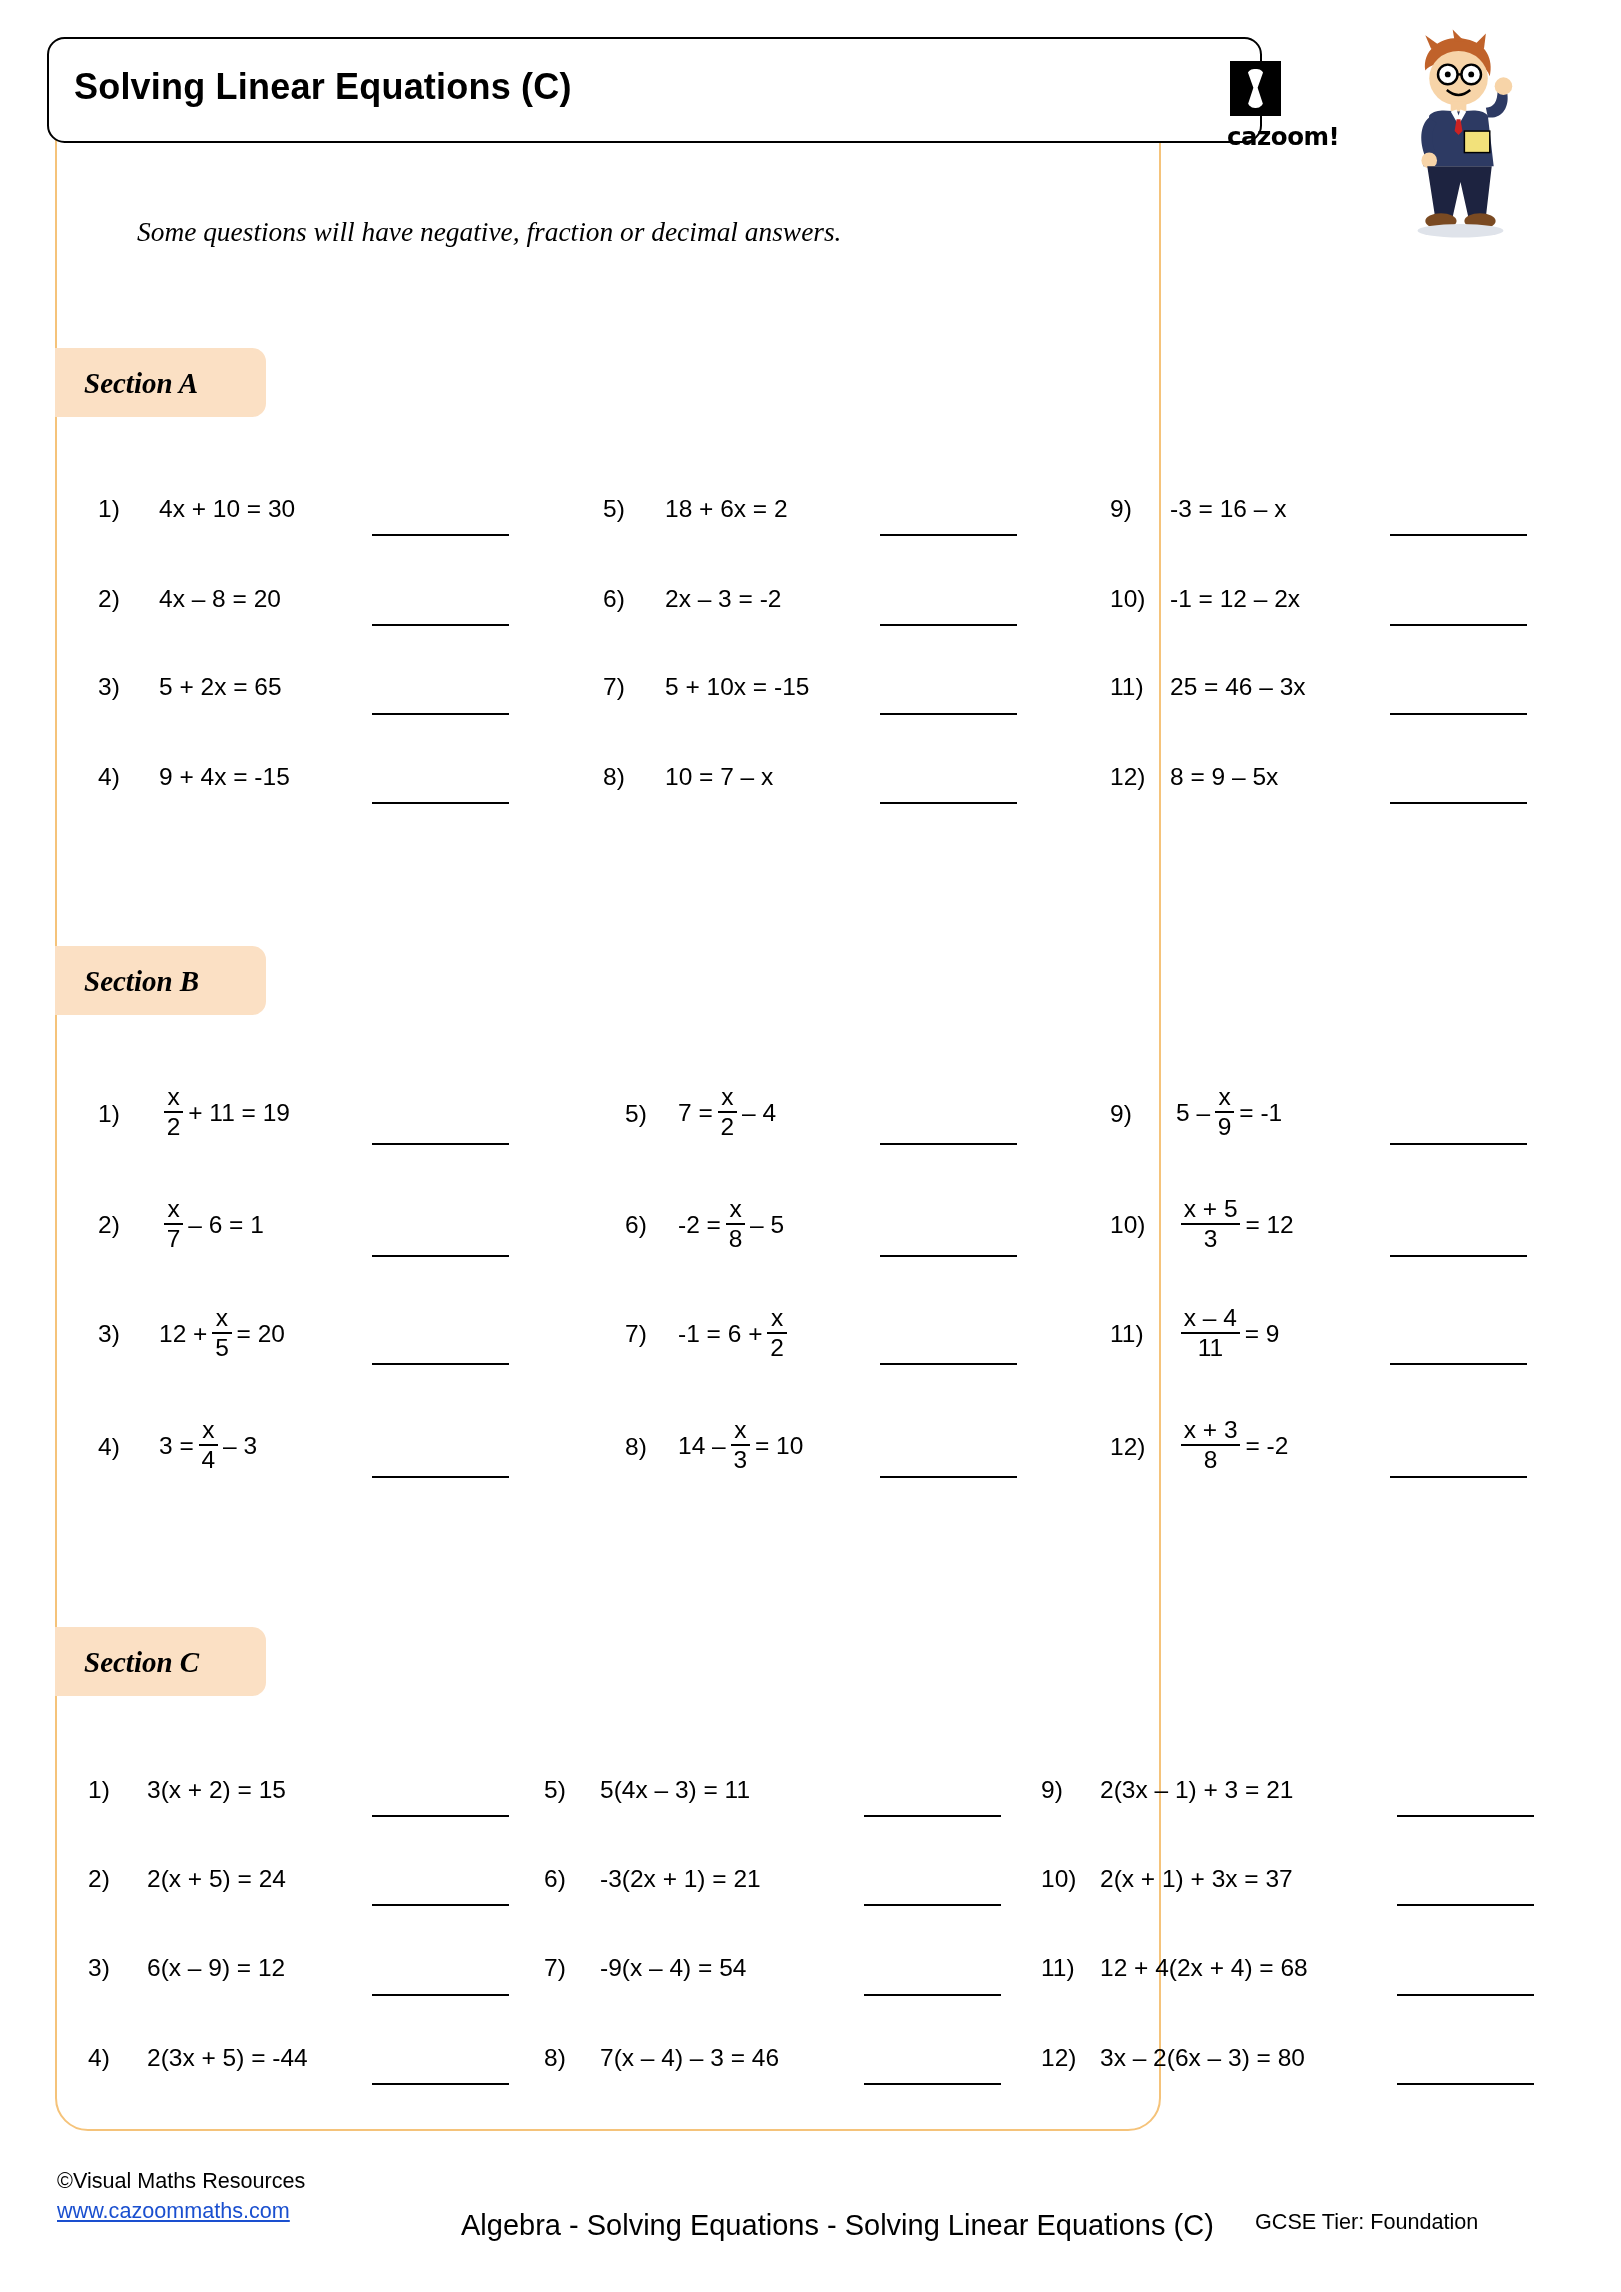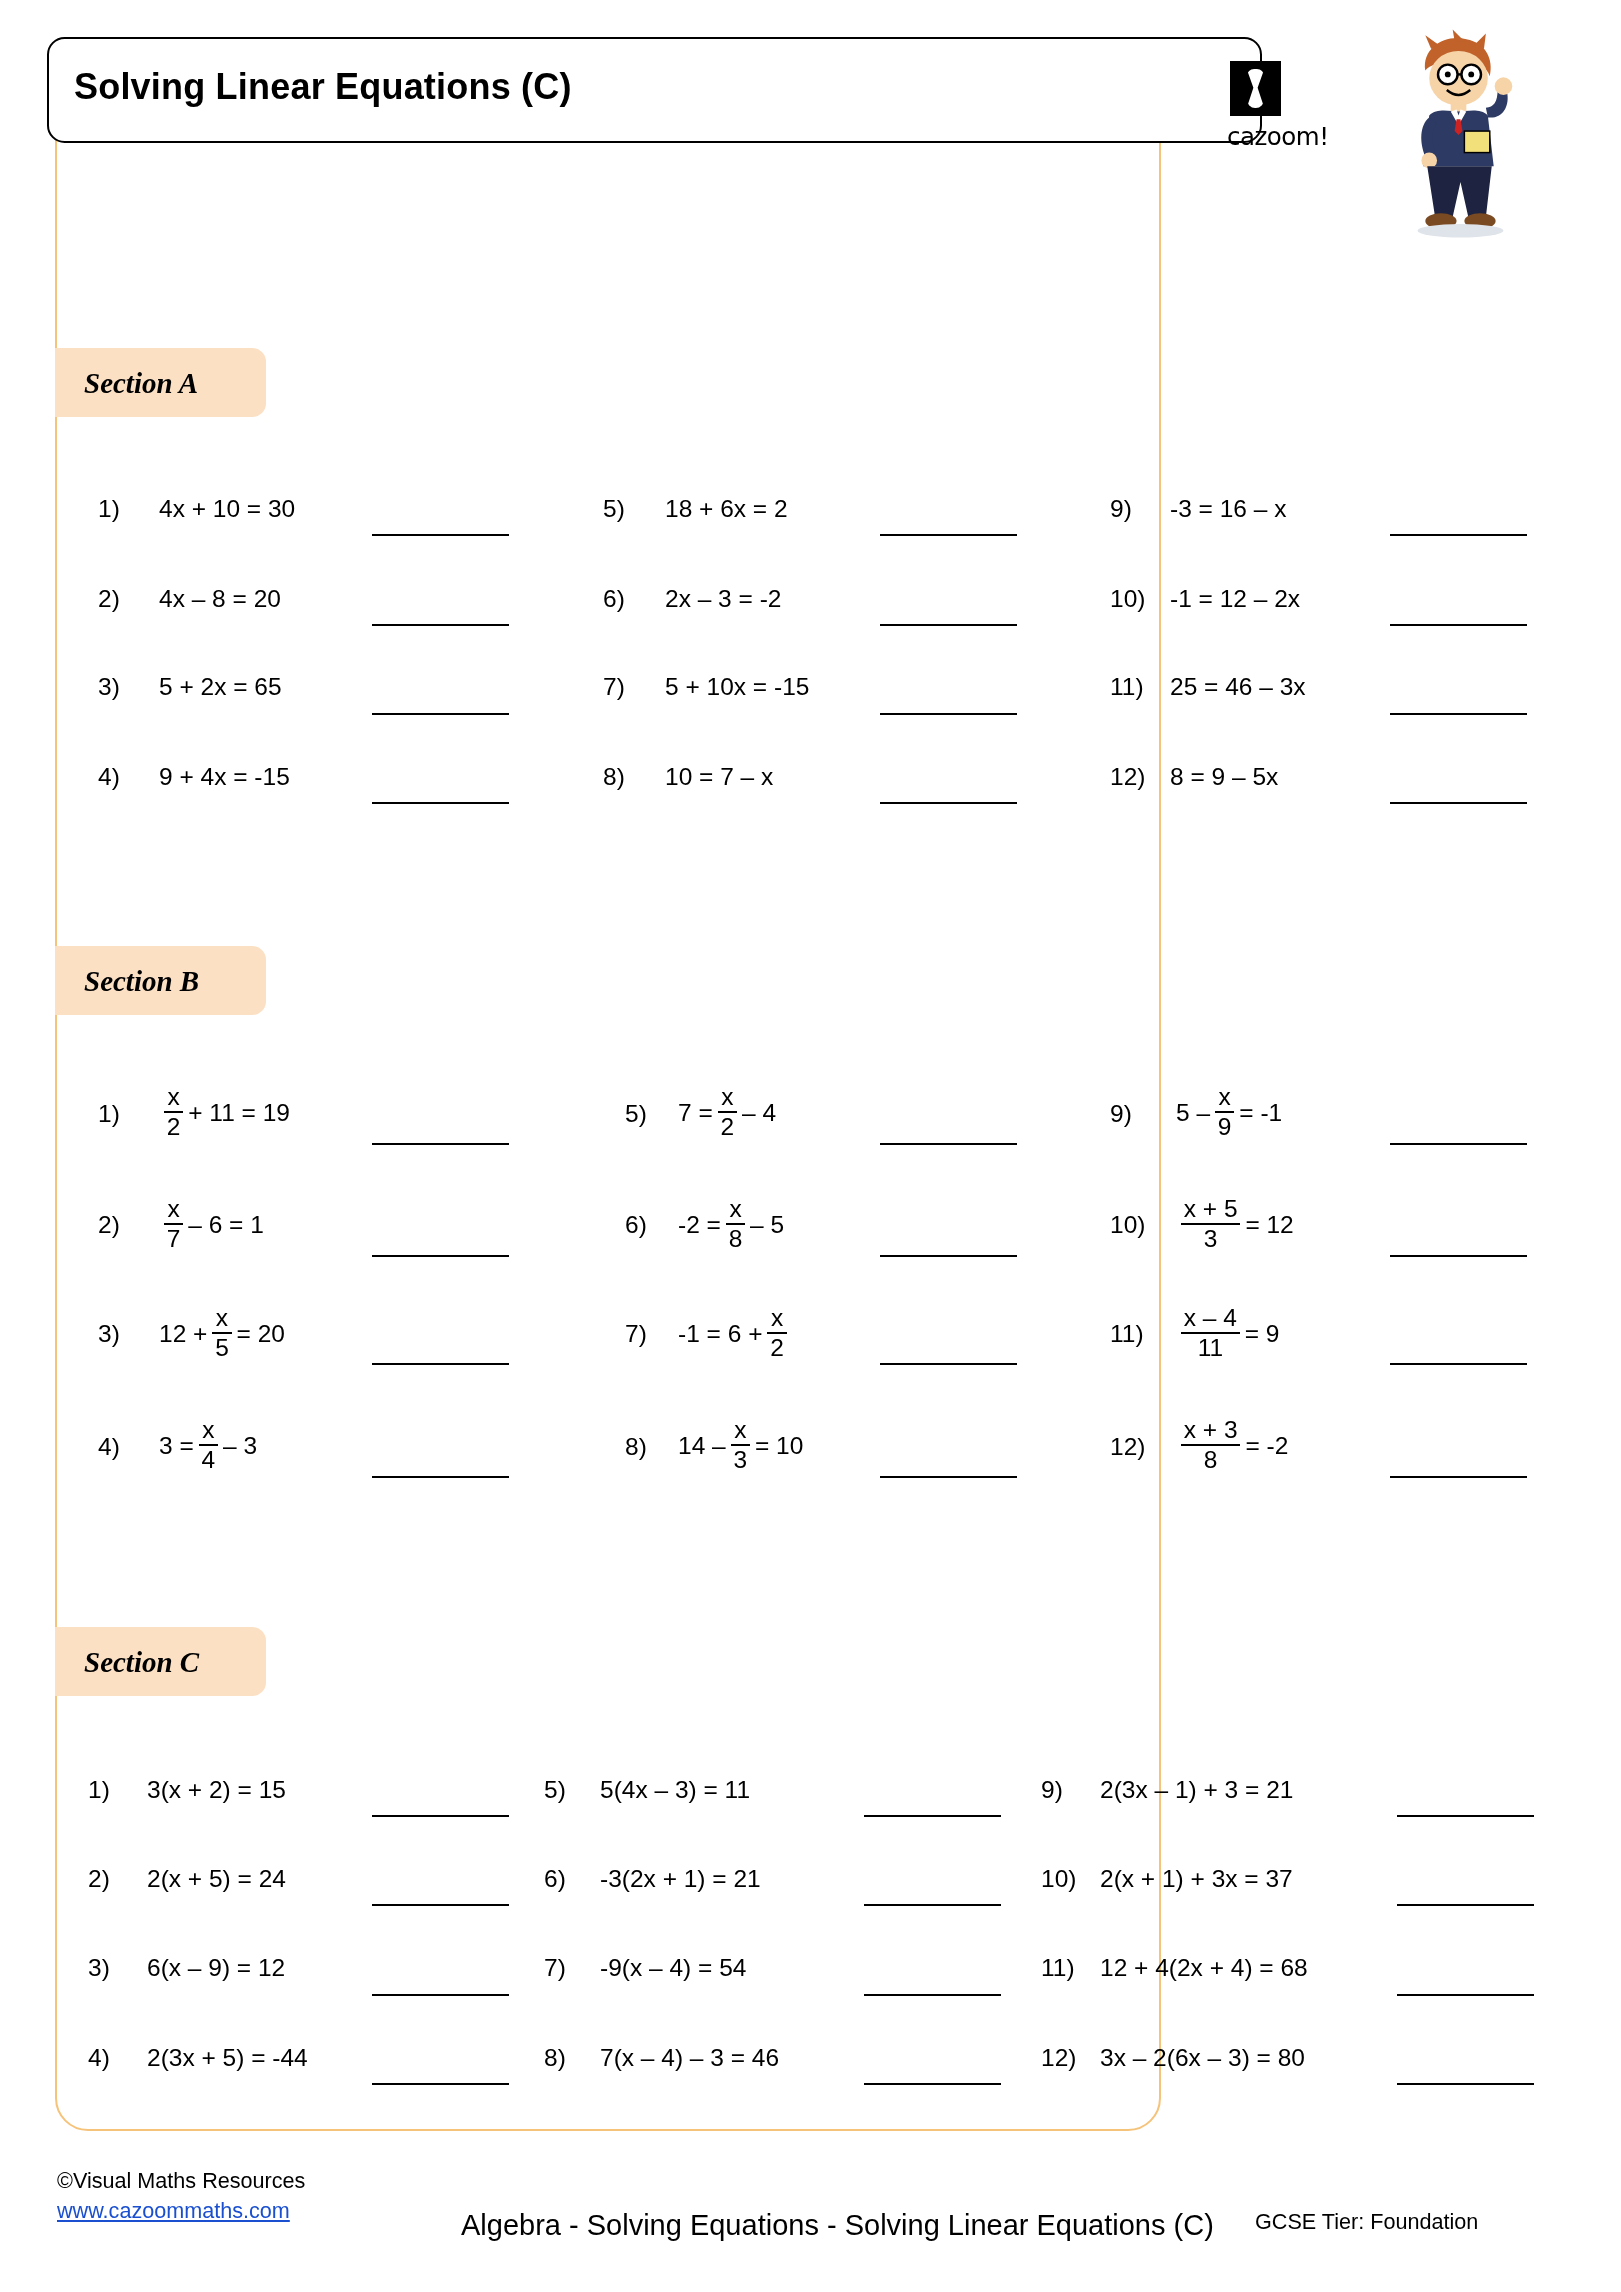--- a/index.html
+++ b/index.html
@@ -66,21 +66,21 @@
     height: 39px;
     background: #fff;
     border-radius: 40% 40% 46% 46% / 18% 18% 22% 22%;
     clip-path: polygon(0 0, 100% 0, 62% 48%, 100% 100%, 0 100%, 38% 48%);
   }
   .logo-text {
     position: absolute;
     left: 1227px;
     top: 122px;
     font-size: 24.5px;
-    font-weight: normal;
+    font-weight: bold;
     font-family: "DejaVu Sans", sans-serif;
     letter-spacing: -0.5px;
   }
 
   
   .mascot {
     position: absolute;
     left: 1396px;
     top: 29px;
     width: 127px;
@@ -235,20 +235,21 @@
     <path d="M32 140 L98 140 L92 192 L74 192 L66 156 L58 192 L40 192 Z" fill="#1d2340"></path>
 
     <ellipse cx="46" cy="196" rx="16" ry="8" fill="#7a4a22"></ellipse>
     <ellipse cx="86" cy="196" rx="16" ry="8" fill="#7a4a22"></ellipse>
 
     <ellipse cx="66" cy="206" rx="44" ry="7" fill="#dfe3ea"></ellipse>
   </svg>
 </div>
 
 <div class="instructions">
+  <div>Some questions will have negative, fraction or decimal answers.</div>
 </div>
 
 <div class="section-tab" style="top:348px;">
   <div class="label">Section A</div>
 </div>
 
 <div class="qnum" style="left:98px; top:495px;">1)</div>
 <div class="q" style="left:159px; top:495px;">4x + 10 = 30</div>
 <div class="answer-line" style="left:372px; top:534px; width:137px;"></div>
 

